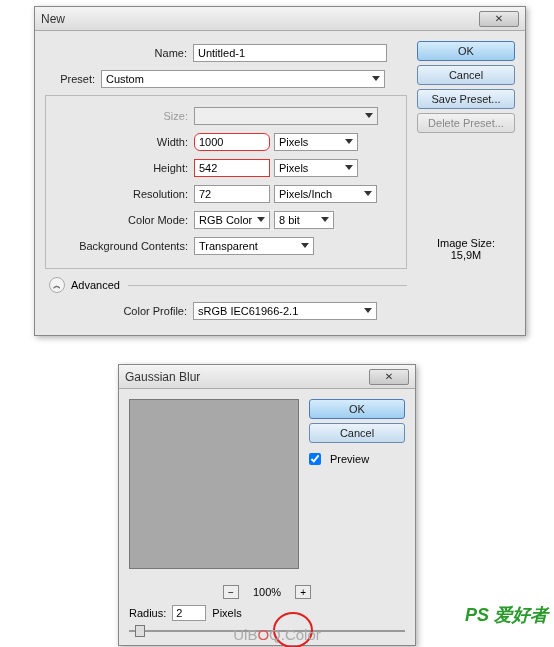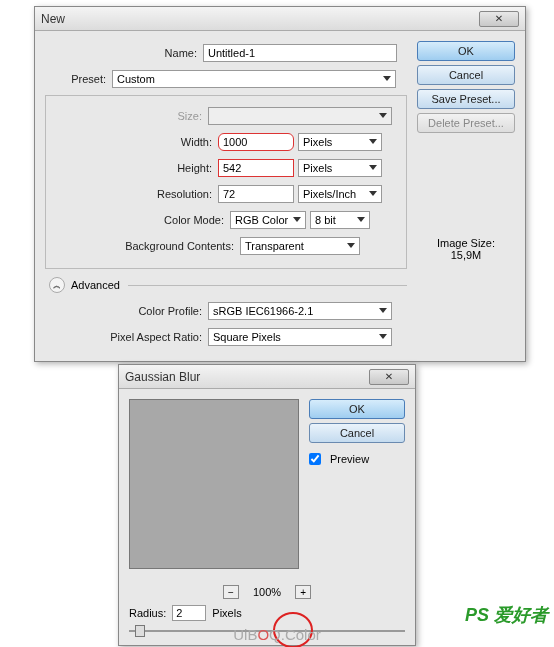--- a/index.html
+++ b/index.html
@@ -9,21 +9,21 @@
 .titlebar { background: linear-gradient(#f4f4f4, #dcdcdc); height: 24px; display: flex; align-items: center; padding: 0 6px; border-bottom: 1px solid #aaa; }
 .titlebar .title { font-size: 12px; color: #333; }
 .titlebar .close-btn { margin-left: auto; width: 40px; height: 16px; background: linear-gradient(#e8e8e8,#c8c8c8); border: 1px solid #888; border-radius: 2px; display: flex; align-items: center; justify-content: center; color: #333; font-size: 10px; }
 .content { padding: 10px; position: relative; }
 
 .new-dialog { left: 34px; top: 6px; width: 492px; }
 .new-content { display: flex; gap: 10px; }
 .form-area { flex: 1; }
 .btn-col { width: 98px; display: flex; flex-direction: column; gap: 4px; }
 
-.row { display: flex; align-items: center; height: 24px; margin-bottom: 2px; justify-content: center; }
+.row { display: flex; align-items: center; height: 24px; margin-bottom: 2px; }
 .row .lbl { width: 148px; text-align: right; padding-right: 6px; color: #222; }
 .row .lbl.disabled { color: #999; }
 .row input.txt { height: 18px; border: 1px solid #999; padding: 0 4px; font-size: 11px; background: #fff; }
 .row input.red { border: 1px solid #d33; }
 .row .dd { height: 18px; border: 1px solid #999; background: #fff; display: flex; align-items: center; padding: 0 4px; font-size: 11px; position: relative; }
 .row .dd.dis { background: #eee; color: #999; }
 .row .dd .arrow { position: absolute; right: 4px; top: 5px; width: 0; height: 0; border-left: 4px solid transparent; border-right: 4px solid transparent; border-top: 5px solid #333; }
 
 .preset-box { border: 1px solid #bbb; margin: 4px 0; padding: 8px 0 8px 0; }
 
@@ -100,21 +100,21 @@
           <div class="lbl">Height:</div>
           <input class="txt red" style="width: 76px;" value="542">
           <div class="dd" style="width:84px;margin-left:4px">
               <span>Pixels</span>
               <span class="arrow"></span>
             </div>
         </div>
         <div class="row">
           <div class="lbl">Resolution:</div>
           <input class="txt" style="width: 76px;" value="72">
-          <div class="dd" style="width:84px;margin-left:4px">
+          <div class="dd" style="width:103px;margin-left:4px">
               <span>Pixels/Inch</span>
               <span class="arrow"></span>
             </div>
         </div>
         <div class="row">
           <div class="lbl">Color Mode:</div>
           <div class="dd" style="width:76px">
               <span>RGB Color</span>
               <span class="arrow"></span>
             </div>
@@ -133,27 +133,20 @@
       </div>
       <div class="adv-row">
         <div class="adv-chev">︽</div>
         <span>Advanced</span>
         <div class="adv-line"></div>
       </div>
       <div class="row">
         <div class="lbl">Color Profile:</div>
         <div class="dd" style="width:184px">
             <span>sRGB IEC61966-2.1</span>
-            <span class="arrow"></span>
-          </div>
-      </div>
-      <div class="row">
-        <div class="lbl">Pixel Aspect Ratio:</div>
-        <div class="dd" style="width:184px">
-            <span>Square Pixels</span>
             <span class="arrow"></span>
           </div>
       </div>
     </div>
     <div class="btn-col">
       <div class="btn ok">OK</div>
       <div class="btn">Cancel</div>
       <div class="btn">Save Preset...</div>
       <div class="btn gray">Delete Preset...</div>
       <div class="img-size">

